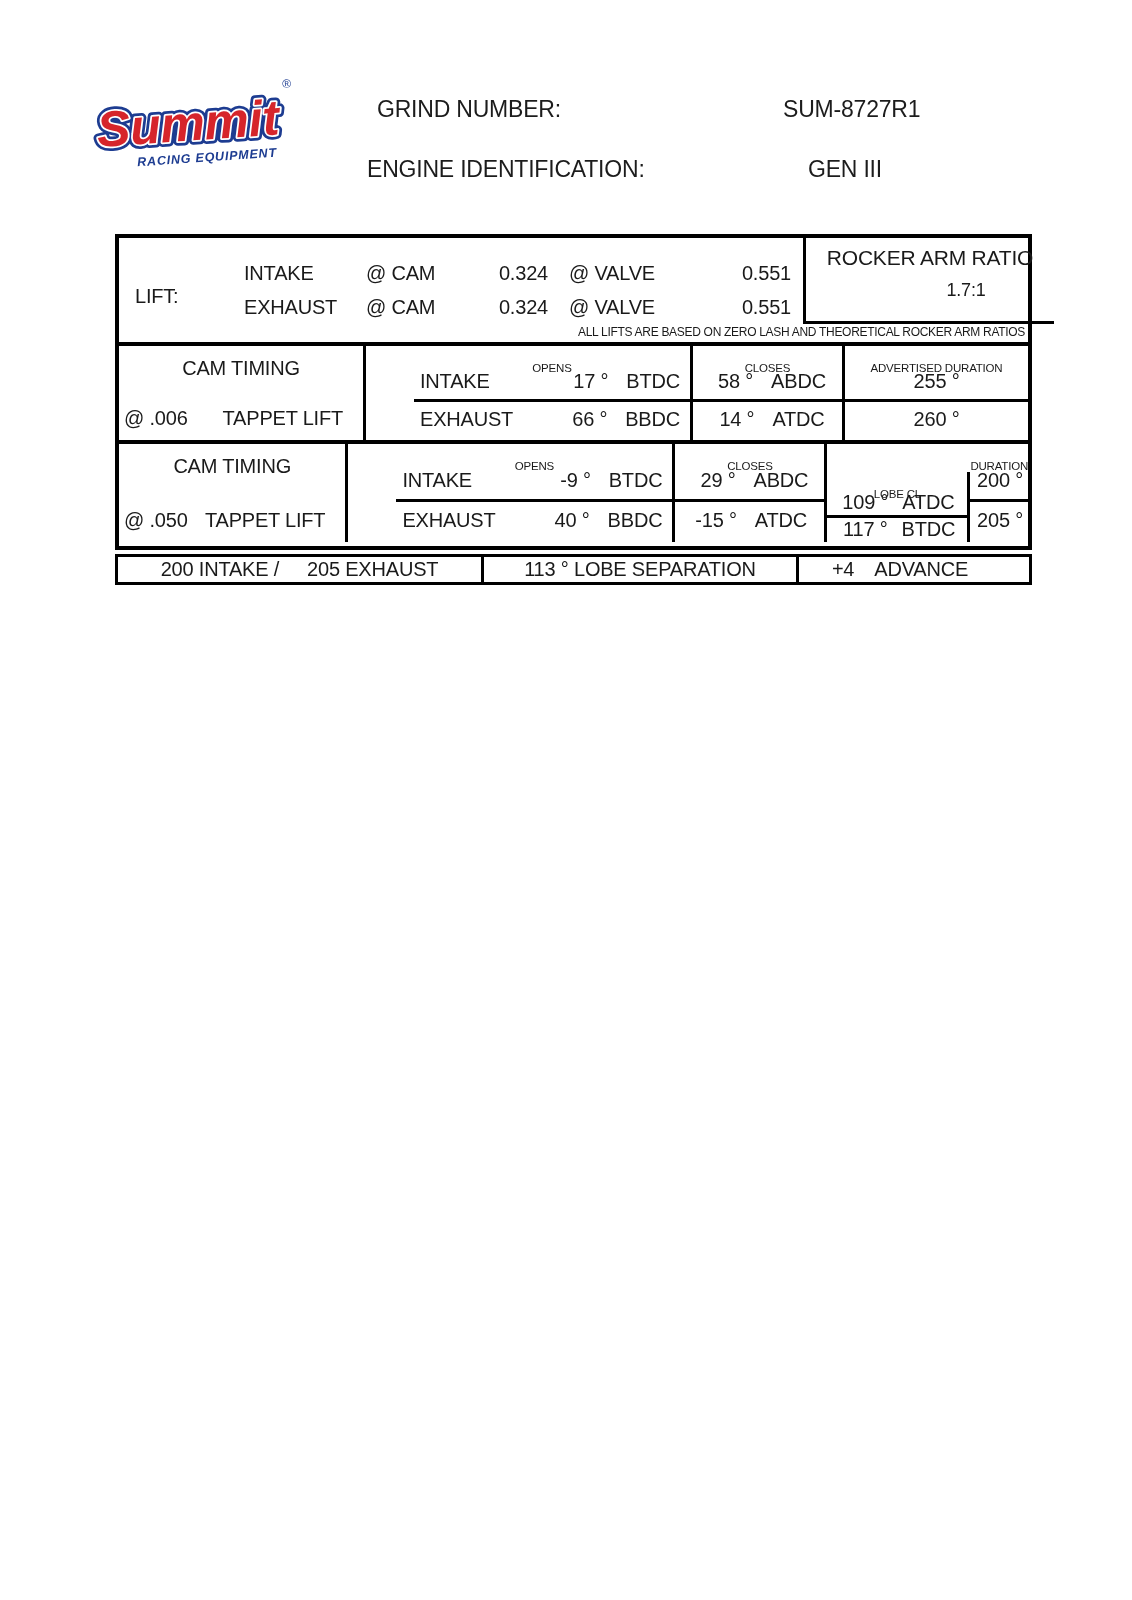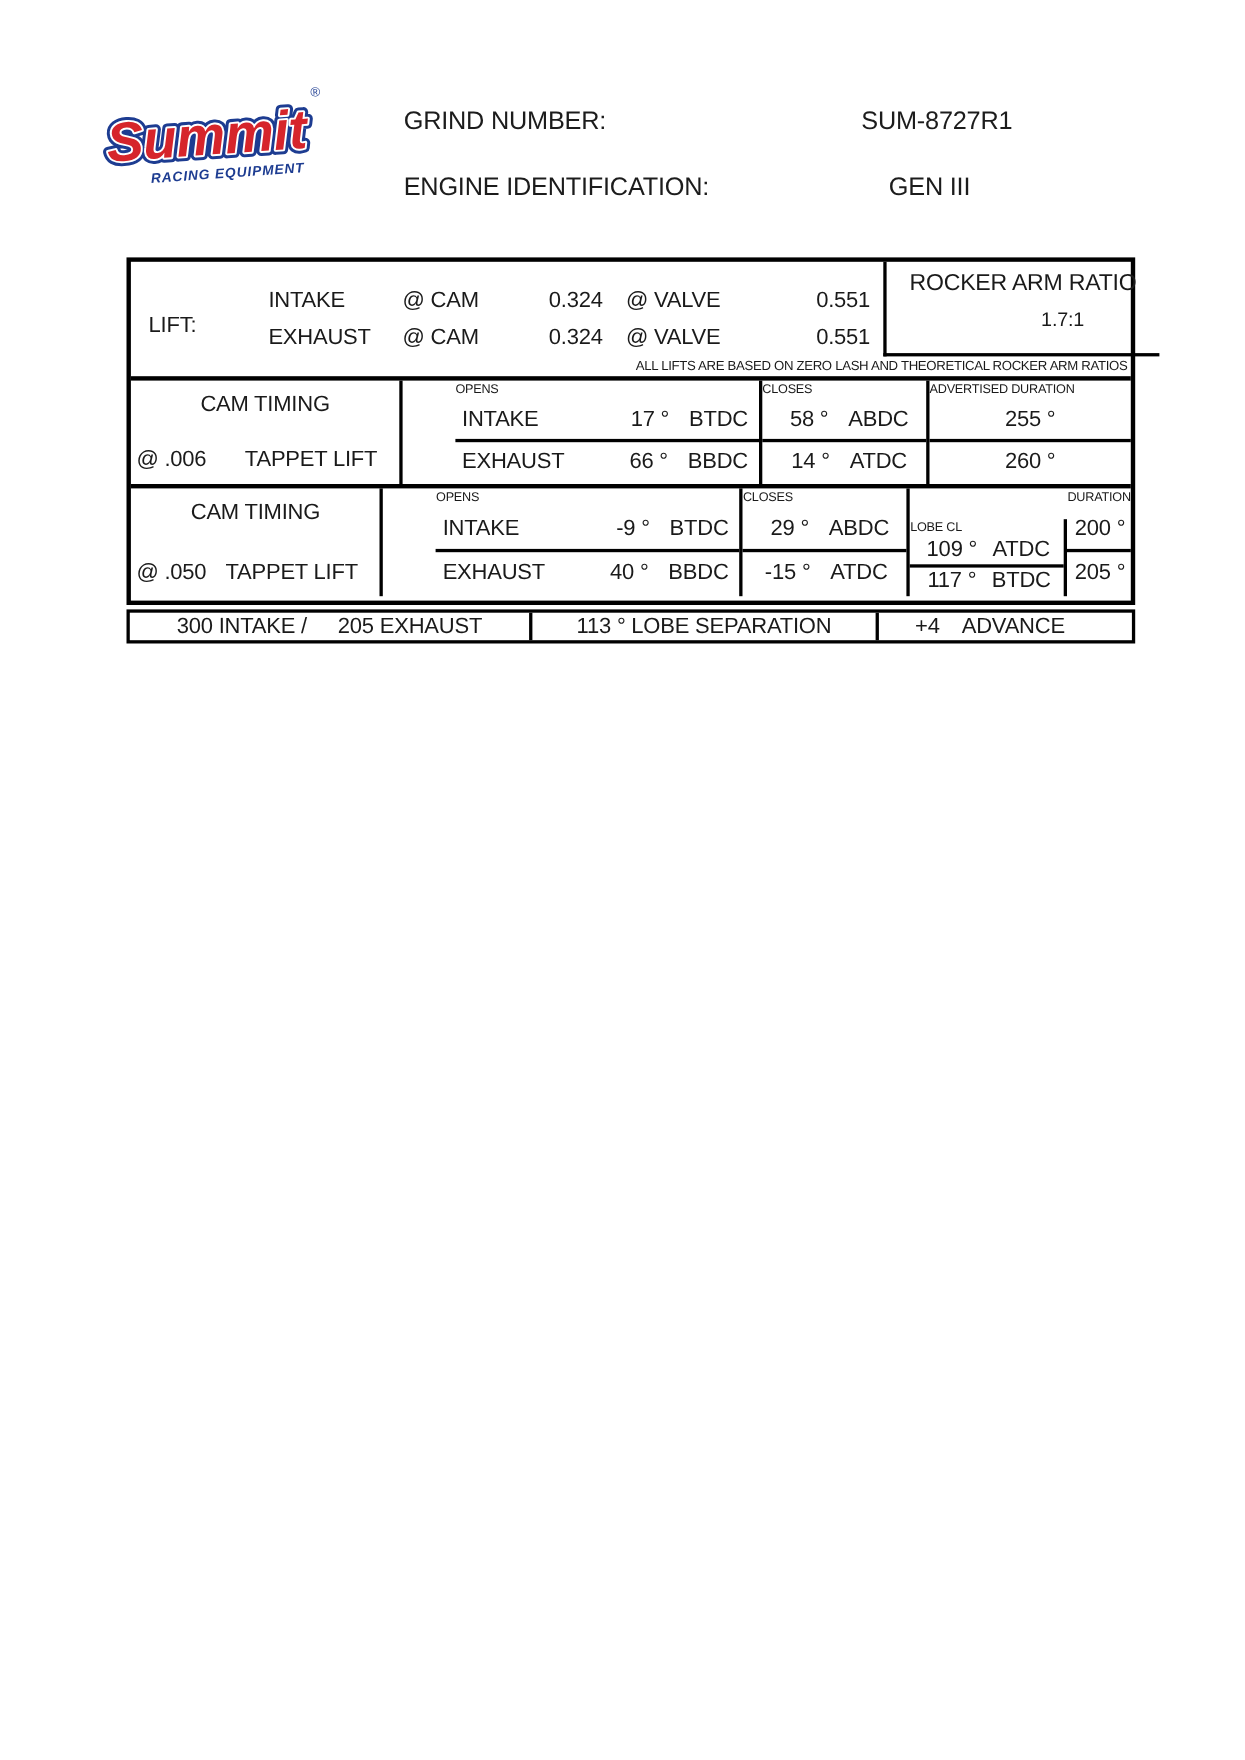--- a/index.html
+++ b/index.html
@@ -57,21 +57,21 @@
   .ts-title { text-align:center; font-size:20px; }
   .ts-sub { display:flex; justify-content:space-between; padding:0 20px 0 5px; font-size:20px; }
   .ts-cols { flex:1; display:flex; }
   .ts-col { display:flex; flex-direction:column; }
   .ts-col.bdr { border-right:3px solid #000; }
   .col-opens { width:279px; }
   .col-closes { width:152px; }
   .col-advdur { flex:1; }
   .col-lobe { width:143px;margin-top:28px; }
   .col-dur { flex:1; }
-  .ts-head { height:18px; font-size:11.5px; letter-spacing:-0.2px; padding-top:2px; }
+  .ts-head { height:18px; font-size:11.5px; text-align:center; letter-spacing:-0.2px; padding-top:16px; }
   .ts-cell { display:flex; align-items:center; font-size:20px; }
   .row-a { height:38px; border-bottom:3px solid #000; }
   .row-b { height:35px; }
   #timing-050 .row-a { height:40px; }
   #timing-050 .row-b { height:37px; }
   .cell-opens { justify-content:space-between; padding:0 10px 0 6px; }
   .opens-grp { display:flex; gap:18px; }
   .val-r { min-width:52px; text-align:right; }
   .cell-center { justify-content:center; gap:18px; }
   .cell-center .cv { min-width:44px; text-align:right; }
@@ -97,21 +97,21 @@
     <svg width="210" height="102" viewBox="0 0 210 102">
       <g transform="rotate(-4 105 50)">
         <text x="4" y="62" font-family="'Liberation Sans', sans-serif" font-size="50" font-weight="bold" font-style="italic" fill="#d6252b" stroke="#1d3c91" stroke-width="9" stroke-linejoin="round" paint-order="stroke">Summit</text>
         <text x="4" y="62" font-family="'Liberation Sans', sans-serif" font-size="50" font-weight="bold" font-style="italic" fill="#d6252b" stroke="#ffffff" stroke-width="3.5" stroke-linejoin="round" paint-order="stroke">Summit</text>
         <text x="192" y="16" font-family="'Liberation Sans', sans-serif" font-size="12" fill="#1d3c91">®</text>
         <text x="42" y="84" font-family="'Liberation Sans', sans-serif" font-size="12.5" font-weight="bold" font-style="italic" fill="#1d3c91" letter-spacing="0.8">RACING EQUIPMENT</text>
       </g>
     </svg>
   </div>
 
-  <div class="abs hdr-label nw" style="left:367px; top:96px;">GRIND NUMBER:</div>
+  <div class="abs hdr-label nw" style="left:377px; top:96px;">GRIND NUMBER:</div>
   <div class="abs hdr-value nw" style="left:783px; top:96px;">SUM-8727R1</div>
   <div class="abs hdr-label nw" style="left:367px; top:156px;">ENGINE IDENTIFICATION:</div>
   <div class="abs hdr-value nw" style="left:808px; top:156px;">GEN III</div>
 
   <div id="main-box">
 
     <div id="lift-section">
       <div id="lift-label">LIFT:</div>
 
       <div class="lift-row" id="lift-row-intake">
@@ -242,21 +242,21 @@
           <div class="ts-cell row-b cell-durval">
             <span>205 °</span>
           </div>
         </div>
       </div>
     </div>
   </div>
 
   <div id="summary-box">
     <div class="sum-cell" id="sum-durations">
-      <span>300 INTAKE /</span>
+      <span>200 INTAKE /</span>
       <span>205 EXHAUST</span>
     </div>
     <div class="sum-cell" id="sum-lobesep">
       <span>113 ° LOBE SEPARATION</span>
     </div>
     <div class="sum-cell" id="sum-advance">
       <span>+4</span>
       <span>ADVANCE</span>
     </div>
   </div>

